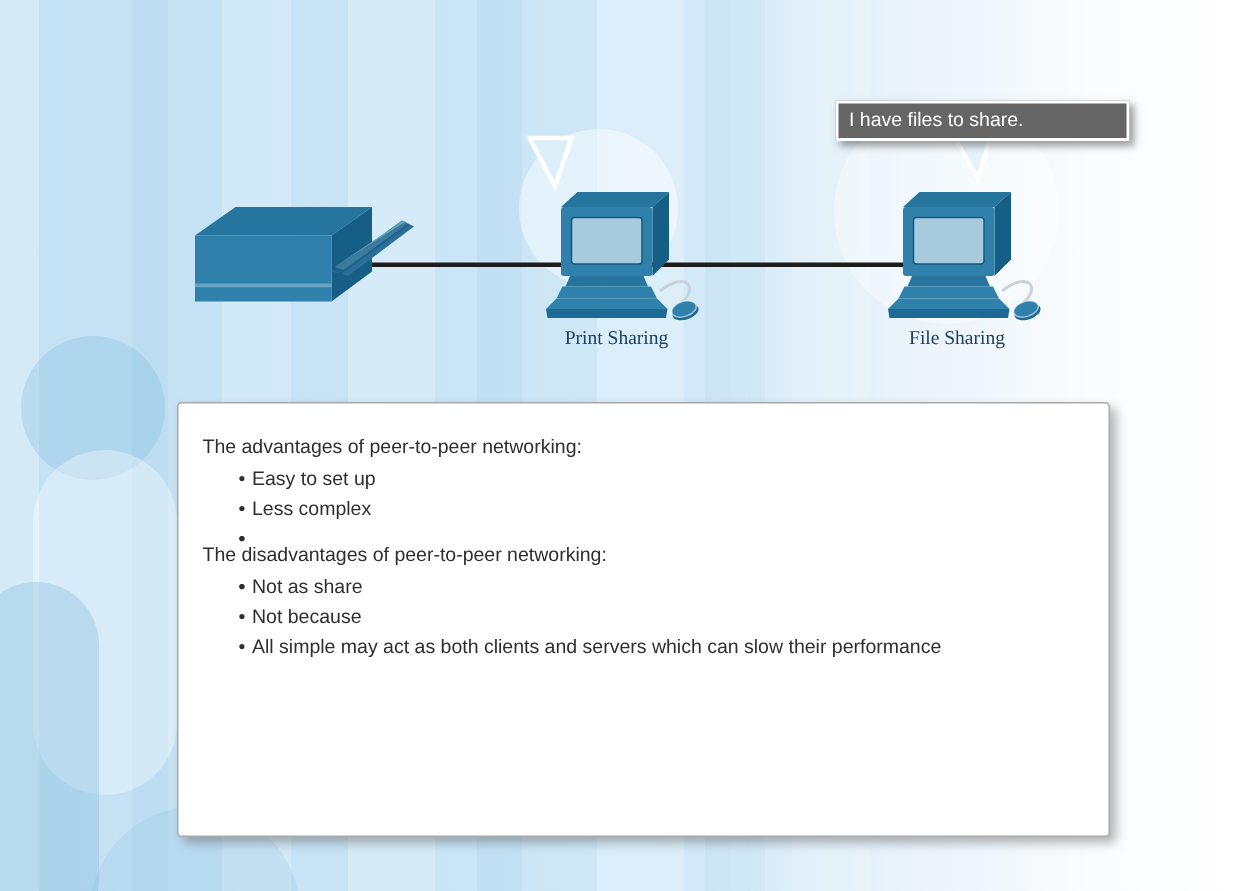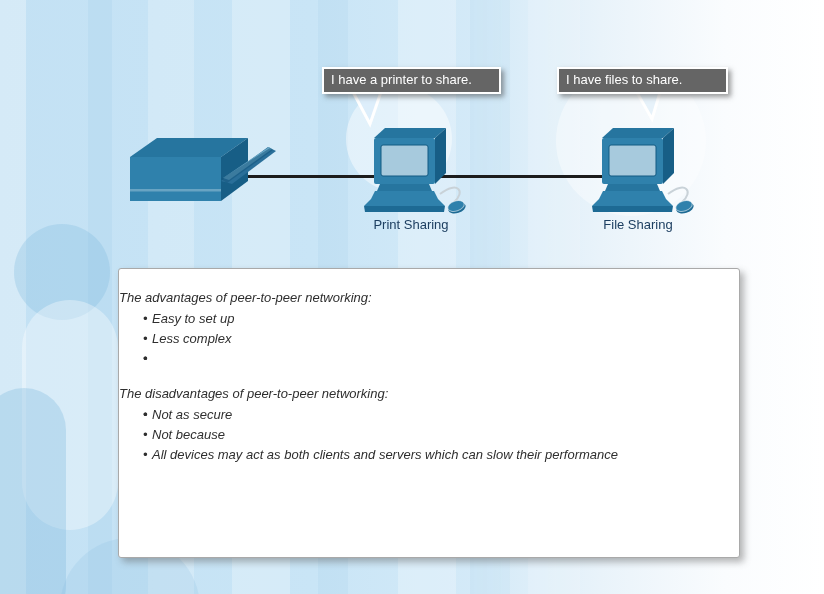--- a/index.html
+++ b/index.html
@@ -37,50 +37,50 @@
 
   .net-line { position:absolute; left:225px; top:175px; width:425px; height:3px;
     background:var(--line, #1c1c1c); }
 
   .dev { position:absolute; }
   .printer-svg   { left:120px; top:134px; }
   .computer1-svg { left:364px; top:124px; }
   .computer2-svg { left:592px; top:124px; }
 
   .dev-label { position:absolute; width:120px; text-align:center;
-    font-size:13px; color:var(--label-text, #1d3f61); top:217px; }
+    font-size:13px; color:var(--label-text, #1d3f61); top:217px;font-family:Liberation Serif, serif; }
   .lbl1 { left:351px; }
   .lbl2 { left:578px;text-align:center; }
 
   .tail { position:absolute; }
   .tail1 { left:345px; top:90px; }
   .tail2 { left:628px; top:87px; }
 
   .bubble { position:absolute; top:67px; height:27px;
     background:var(--bubble-bg, #656565);
     border:2px solid var(--bubble-border, #ffffff);
     color:var(--bubble-text, #ffffff);
     font-size:13px; line-height:22px; padding:0 7px;
     box-shadow:3px 3px 5px rgba(60,60,60,0.5);
     white-space:nowrap; overflow:hidden; }
   .bubble1 { left:322px; width:179px; }
-  .bubble2 { left:557px; width:171px; }
+  .bubble2 { left:557px; width:196px; }
 
   .panel { position:absolute; left:118px; top:268px; width:622px; height:290px;
     background:var(--panel-bg, #ffffff);
     border:1px solid var(--panel-border, #a9a9a9);
     border-radius:3px;
     box-shadow:4px 4px 7px rgba(90,90,90,0.45);
-    padding:19px 0; font-size:13px; line-height:20px;
-    color:var(--body-text, #2e2e2e);font-style:italic; }
+    padding:19px 16px; font-size:13px; line-height:20px;
+    color:var(--body-text, #2e2e2e); }
   .panel h3 { font-size:13px; font-weight:normal; line-height:20px; }
   .panel ul { list-style:none; margin-top:1px; }
   .panel li { position:relative; padding-left:33px; line-height:20px; }
   .panel li .bullet { position:absolute; left:24px; top:0; }
-  .section2 { margin-top:35px; }
+  .section2 { margin-top:11px; }
 </style>
 </head>
 <body>
 
 <div class="screen">
 
   <div class="stripes">
     <div class="stripe s1"></div>
     <div class="stripe s2"></div>
     <div class="stripe s3"></div>
@@ -99,21 +99,20 @@
 
   <div class="net-line"></div>
 
   <svg class="tail tail1" width="45" height="38">
     <polygon points="8,2 36,2 25,34" fill="#ddeefb" stroke="#ffffff" stroke-width="3"></polygon>
   </svg>
   <svg class="tail tail2" width="42" height="36">
     <polygon points="7,2 33,2 24,32" fill="#e7f2fa" stroke="#ffffff" stroke-width="3"></polygon>
   </svg>
 
-  <div class="bubble bubble1">I have a printer to share.</div>
   <div class="bubble bubble2">I have files to share.</div>
 
   <svg class="dev printer-svg" width="166" height="72">
     <polygon points="10,23 101,23 128,4 37,4" fill="var(--device-top)"></polygon>
     <polygon points="101,23 128,4 128,47 101,67" fill="var(--device-side)"></polygon>
     <rect x="10" y="23" width="91" height="44" fill="var(--device-front)"></rect>
     <rect x="10" y="55" width="91" height="2.5" fill="rgba(255,255,255,0.28)"></rect>
     <polygon points="101,47 148,13 156,17 112,50" fill="#2a6f99"></polygon>
     <polygon points="103,44 149,13 152,15 109,46" fill="#6aa8c6"></polygon>
     <polygon points="101,45 150,14 153,16 107,49" fill="#14567e" opacity="0.55"></polygon>
@@ -160,21 +159,21 @@
 
         <li><span class="bullet">•</span></li>
 
         <li><span class="bullet">•</span></li>
       </ul>
     <h3 class="section2">The disadvantages of peer-to-peer networking:</h3>
     <ul>
 
         <li><span class="bullet">•</span></li>
 
-        <li><span class="bullet">•</span><span>Not as secure</span></li>
+        <li><span class="bullet">•</span><span>Not as share</span></li>
 
         <li><span class="bullet">•</span><span>Not because</span></li>
 
-        <li><span class="bullet">•</span><span>All devices may act as both clients and servers which can slow their performance</span></li>
+        <li><span class="bullet">•</span><span>All simple may act as both clients and servers which can slow their performance</span></li>
       </ul>
   </div>
 
 </div>
 
 </body></html>

